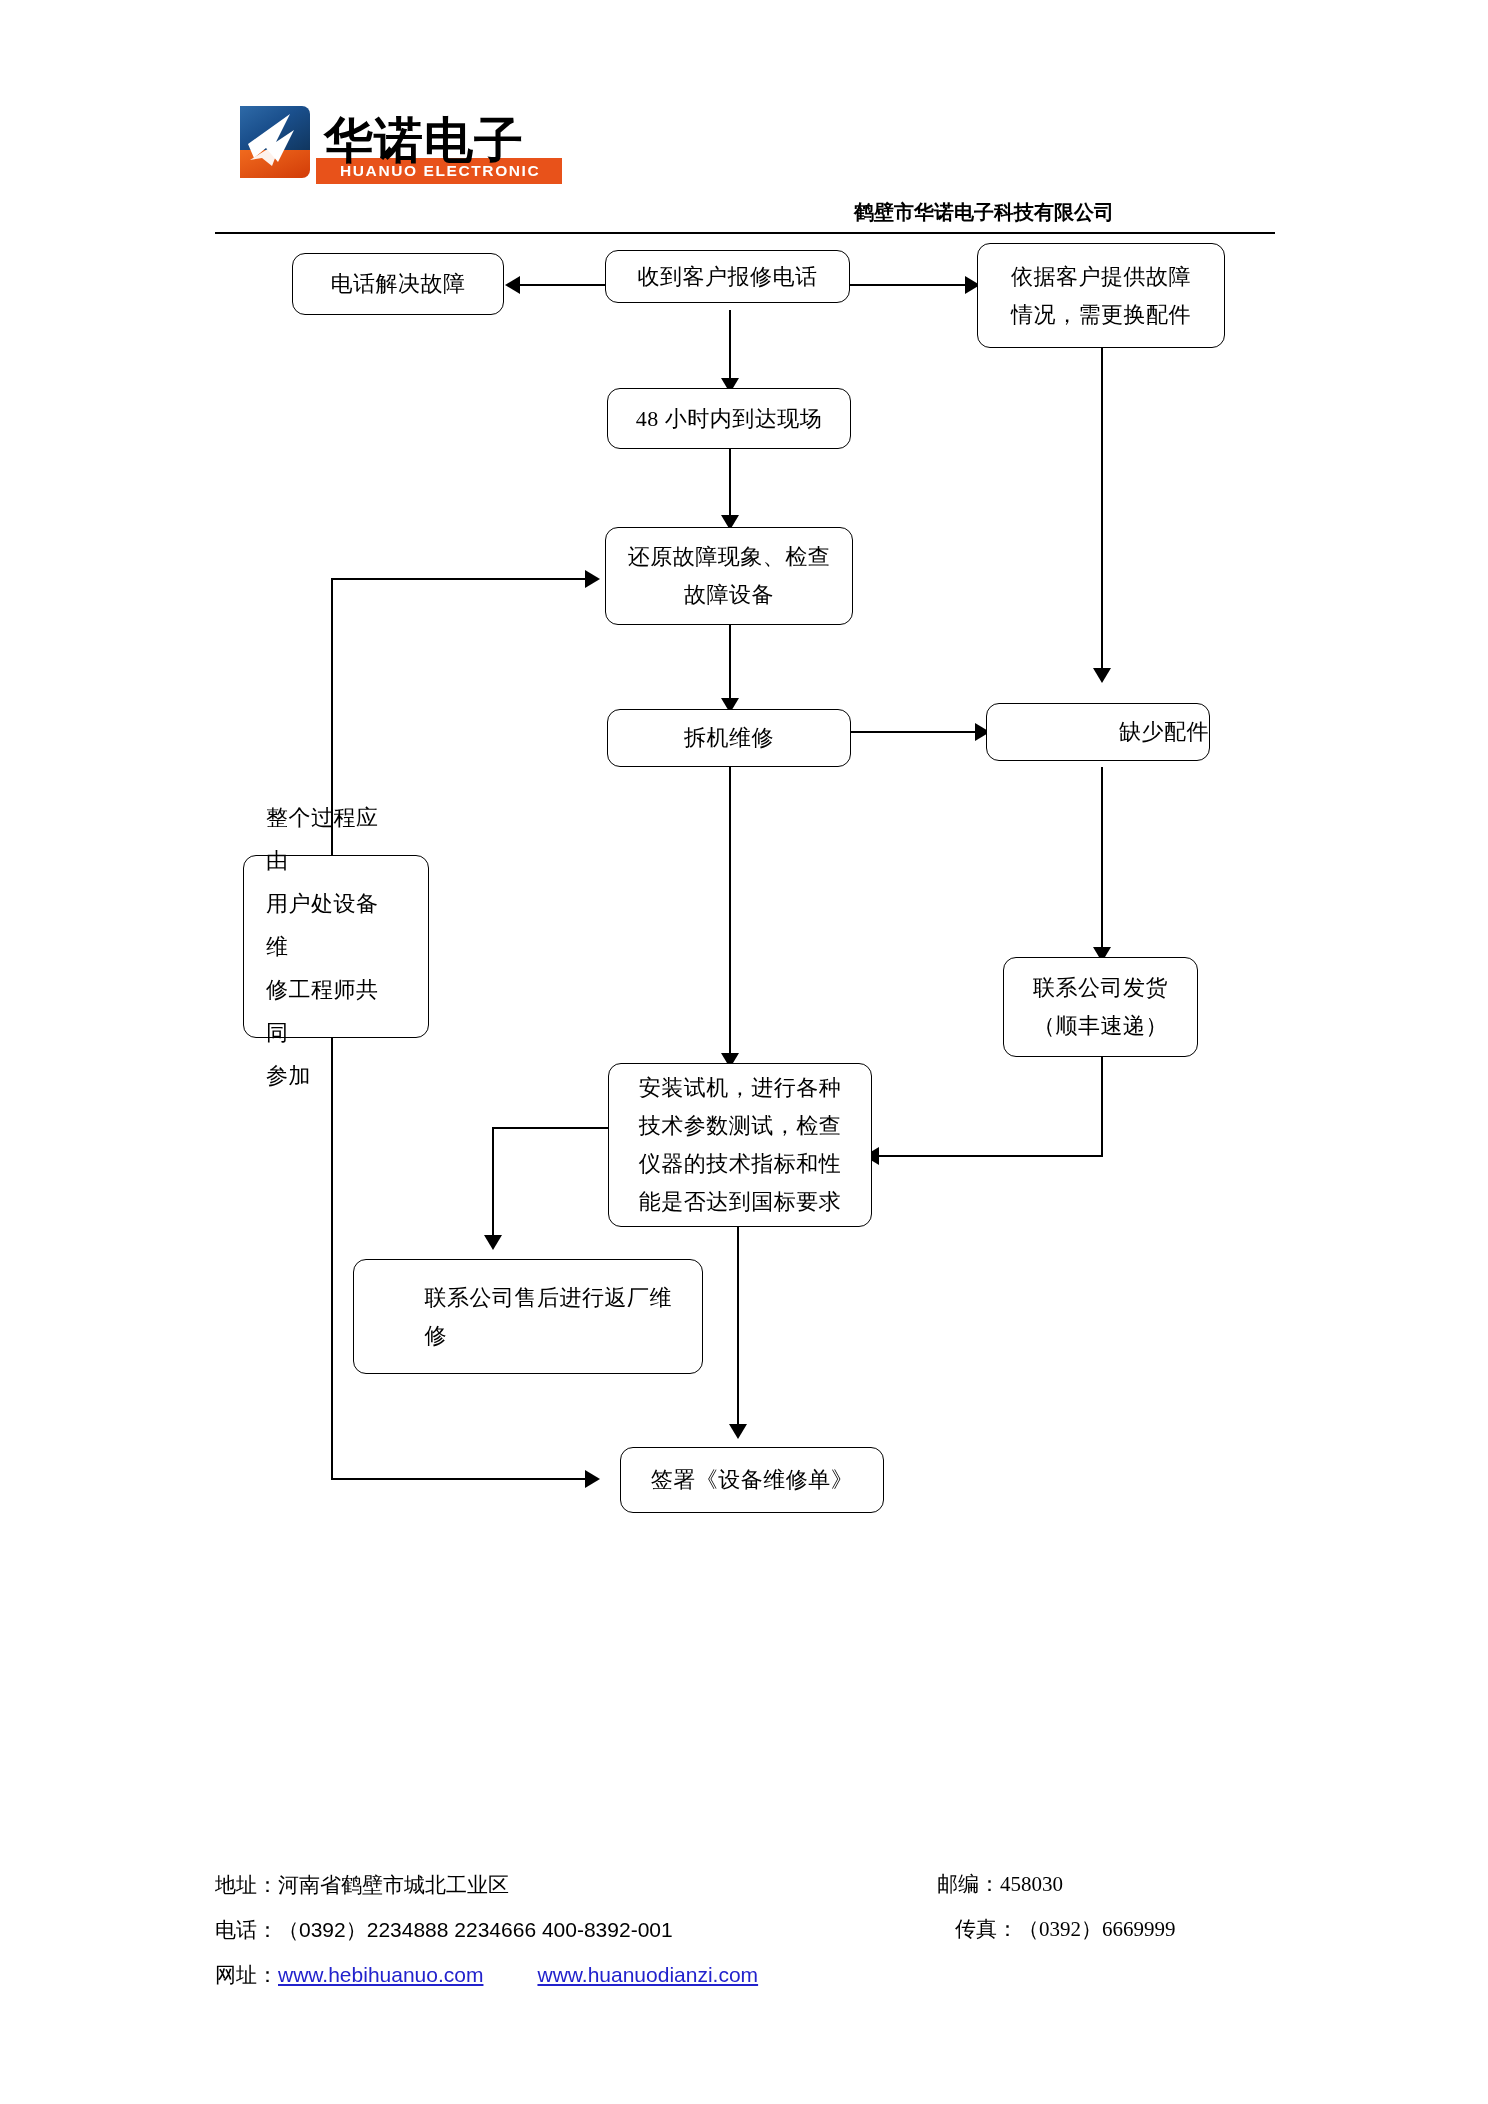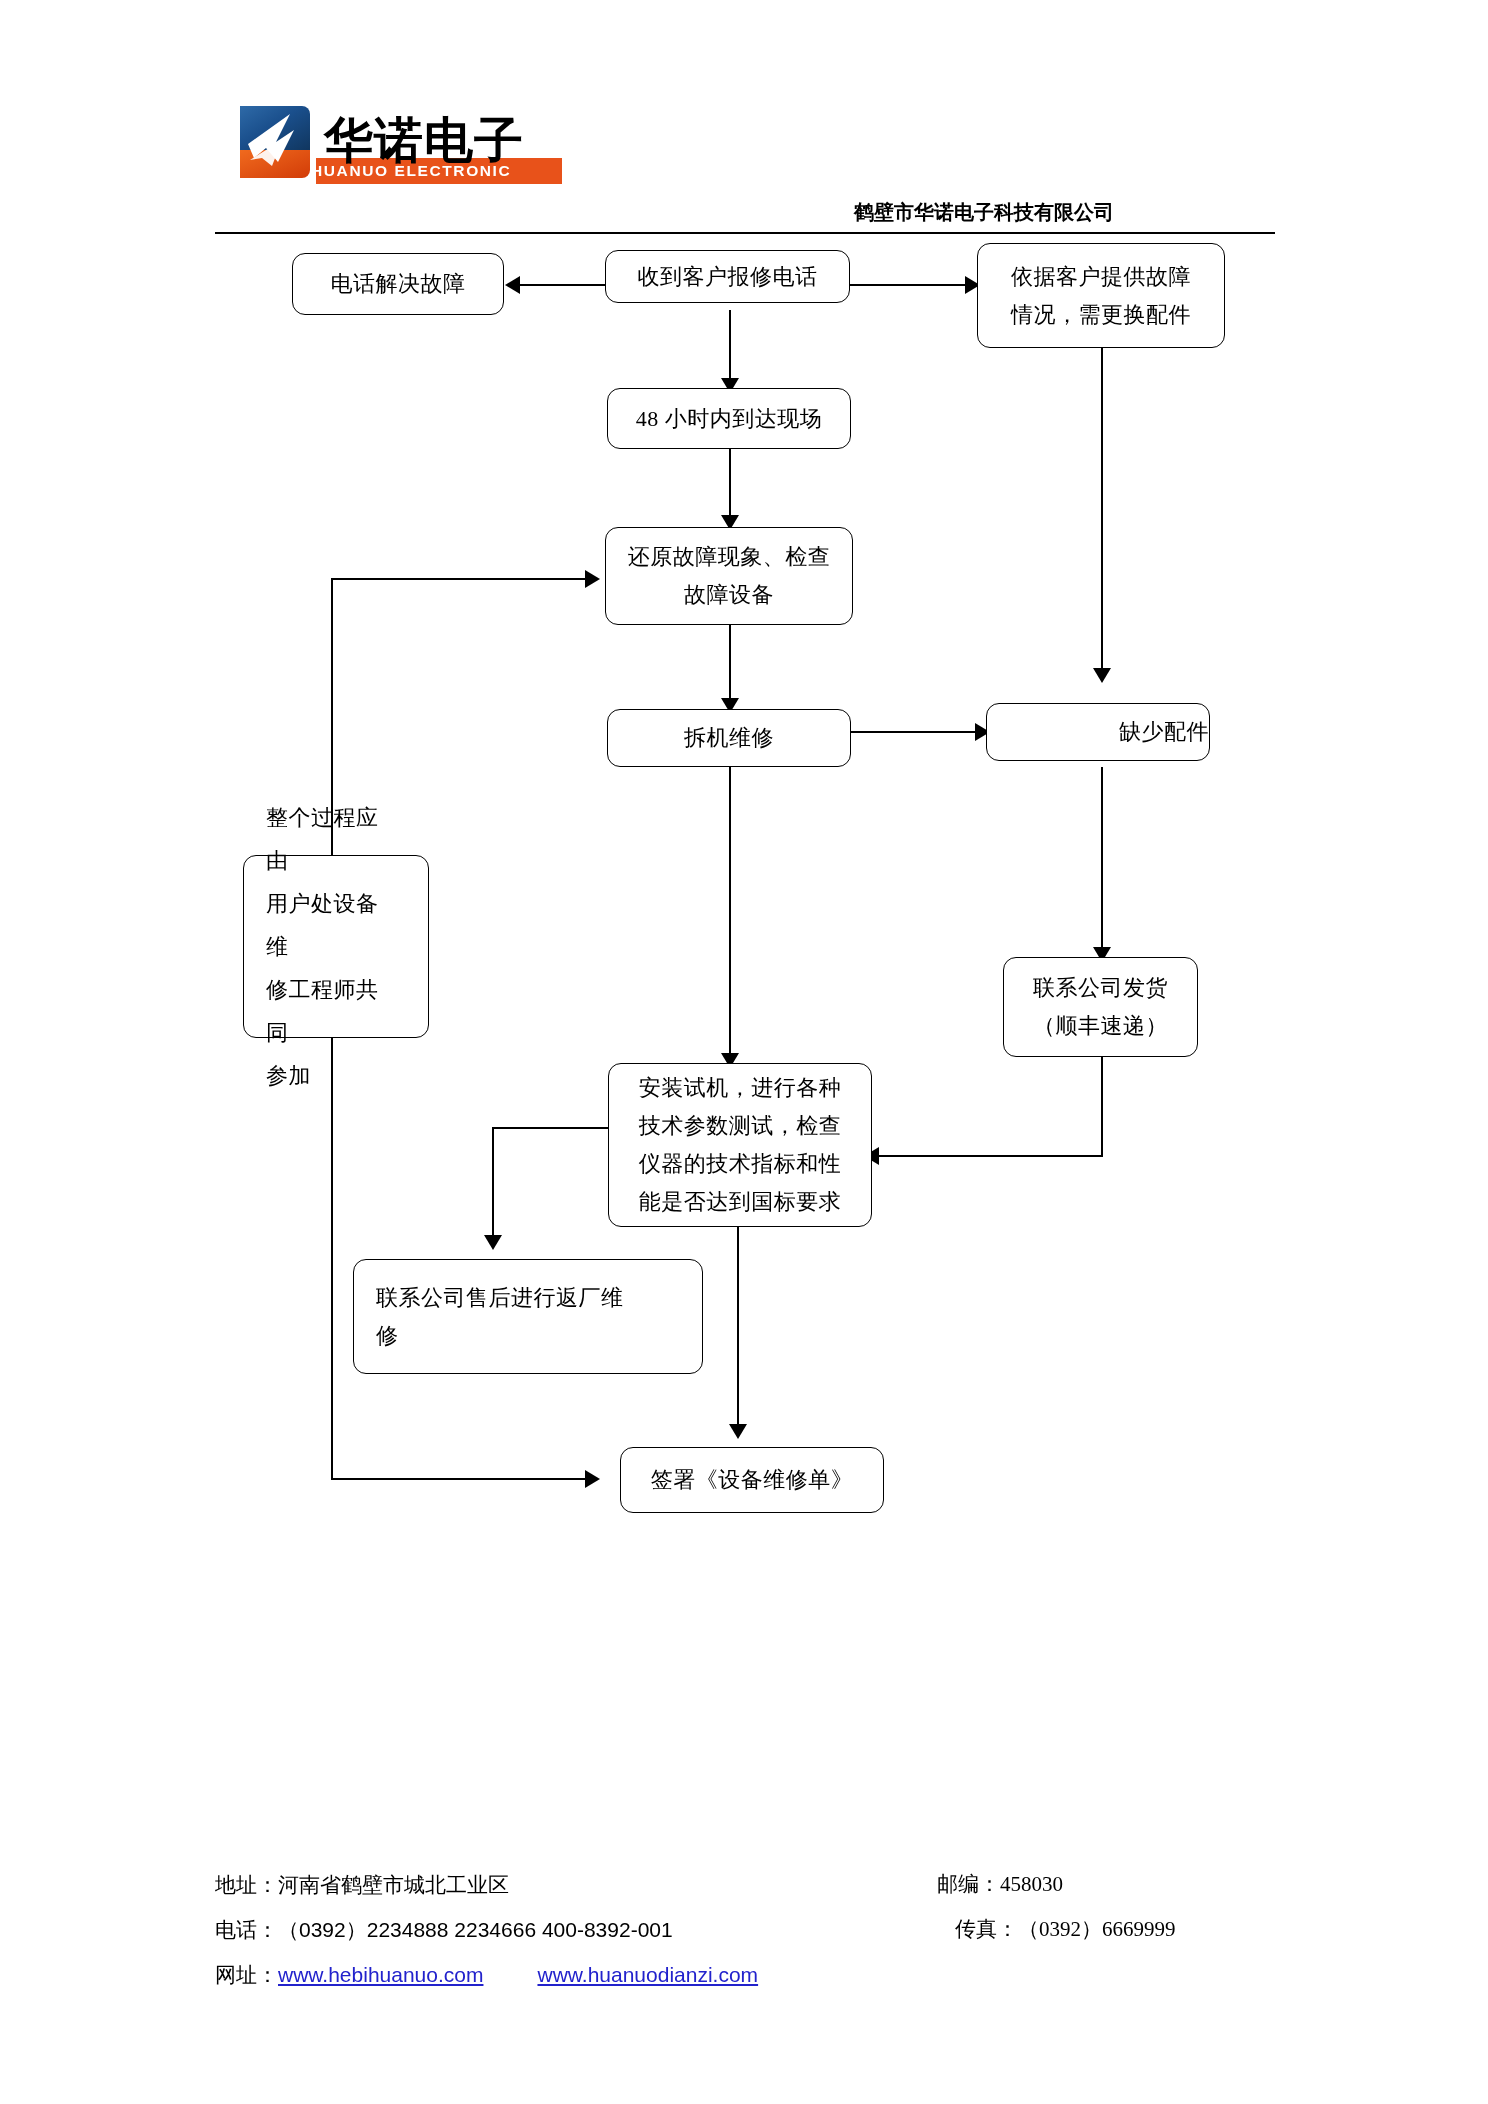--- a/index.html
+++ b/index.html
@@ -41,21 +41,21 @@
     font-family: "Liberation Sans", "DejaVu Sans", sans-serif;
     font-weight: bold;
     font-size: 49px;
     letter-spacing: 1px;
     line-height: 56px;
     color: #000;
     white-space: nowrap;
   }
   .logo-en {
     position: absolute;
-    left: 79px;
+    left: 108px;
     top: 62px;
     font-family: "Liberation Sans", "DejaVu Sans", sans-serif;
     font-weight: bold;
     font-size: 15.5px;
     letter-spacing: 1.6px;
     color: #ffffff;
     white-space: nowrap;
   }
   .logo-en-bar {
     position: absolute;
@@ -103,21 +103,21 @@
     align-items: center;
     justify-content: center;
     text-align: center;
     font-family: "Liberation Serif", "DejaVu Serif", serif;
     font-size: 22px;
     line-height: 38px;
     letter-spacing: 0.5px;
     z-index: 3;
   }
   .node.left-align {
-    justify-content: flex-start;
+    justify-content: flex-end;
     text-align: left;
     padding-left: 22px;
     padding-right: 30px;
   }
   .node .txt { display: block; }
 
   
   .ln {
     position: absolute;
     background: #000;

